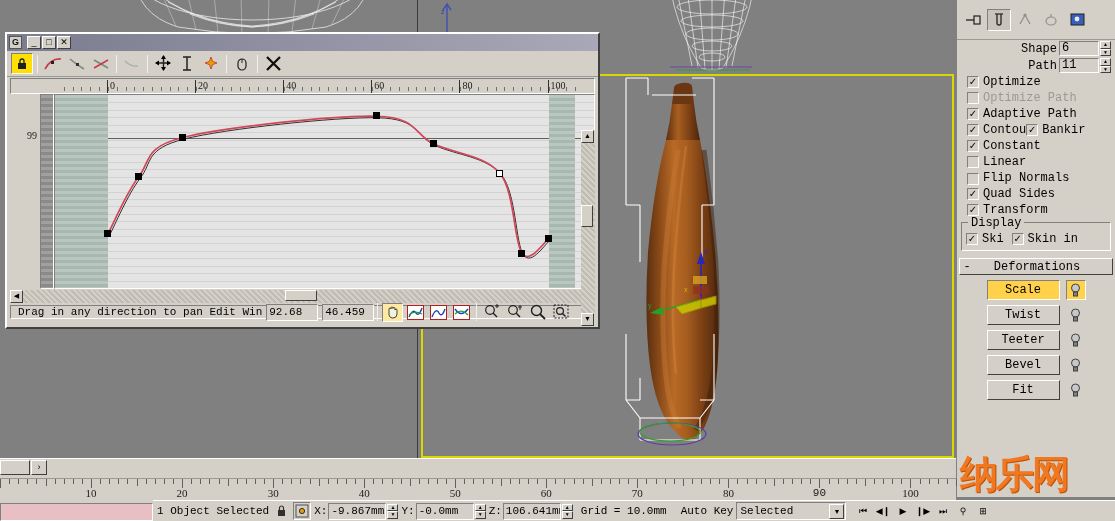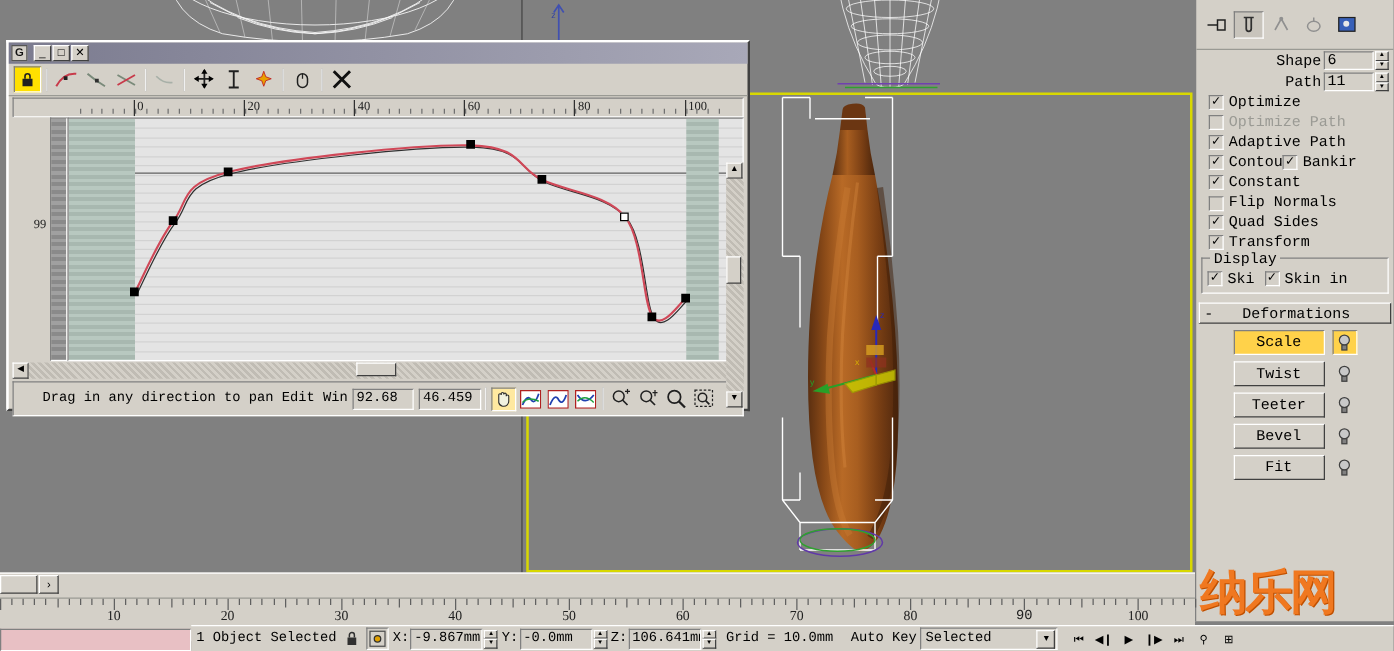--- a/index.html
+++ b/index.html
@@ -214,25 +214,25 @@
   #deform-vscroll {
     position: absolute;
     right: 3px; top: 96px; width: 14px; height: 196px;
     display: flex; flex-direction: column;
     background: #d4d0c8;
   }
 
   
   #deform-status {
     margin: 2px 3px 3px 3px;
-    height: 28px;
+    height: 14px;
     display: flex; align-items: center;
     border: 1px solid;
     border-color: #808080 #ffffff #ffffff #808080;
-    padding: 0 20px;
+    padding: 0 4px;
     background: #d4d0c8;
   }
   #deform-status-text {
     font-family: "Liberation Mono", monospace;
     font-size: 11px;
     color: #000;
     padding-left: 3px;
     white-space: nowrap;
   }
   .num-field {
@@ -818,21 +818,21 @@
       <div class="ruler-tick" style="left: 519.932px;"></div>
       <div class="ruler-tick" style="left: 528.746px;"></div>
       <div class="ruler-tick" style="left: 537.559px;"></div>
       <div class="ruler-tick" style="left: 546.373px;"></div>
       <div class="ruler-tick" style="left: 555.186px;"></div>
       <div class="ruler-tick" style="left: 564px;"></div>
     </div>
 
   <div id="deform-graph-wrap">
     <div id="deform-yaxis">
-      <div class="ylabel" style="top: 36px; margin-top: 44px;">99</div>
+      <div class="ylabel" style="top: 36px;">99</div>
     </div>
     <div id="deform-gutter"></div>
     <div id="deform-plot">
       <div class="hgrid" style="top: 7px;"></div>
         <div class="hgrid" style="top: 15px;"></div>
         <div class="hgrid" style="top: 22px;"></div>
         <div class="hgrid" style="top: 30px;"></div>
         <div class="hgrid" style="top: 37px;"></div>
         <div class="hgrid" style="top: 45px;"></div>
         <div class="hgrid" style="top: 52px;"></div>
@@ -1029,20 +1029,26 @@
         </div>
         <div style="display: flex; align-items: center;">
           <span class="cbox">✓</span>
           <span class="cb-label">Bankir</span>
         </div>
       </div>
       <div class="cb-row">
         <div style="display: flex; align-items: center;">
           <span class="cbox">✓</span>
           <span class="cb-label">Constant</span>
+        </div>
+      </div>
+      <div class="cb-row">
+        <div style="display: flex; align-items: center;">
+          <span class="cbox"></span>
+          <span class="cb-label">Linear</span>
         </div>
       </div>
       <div class="cb-row">
         <div style="display: flex; align-items: flex-end;">
           <span class="cbox"></span>
           <span class="cb-label">Flip Normals</span>
         </div>
       </div>
       <div class="cb-row">
         <div style="display: flex; align-items: center;">

